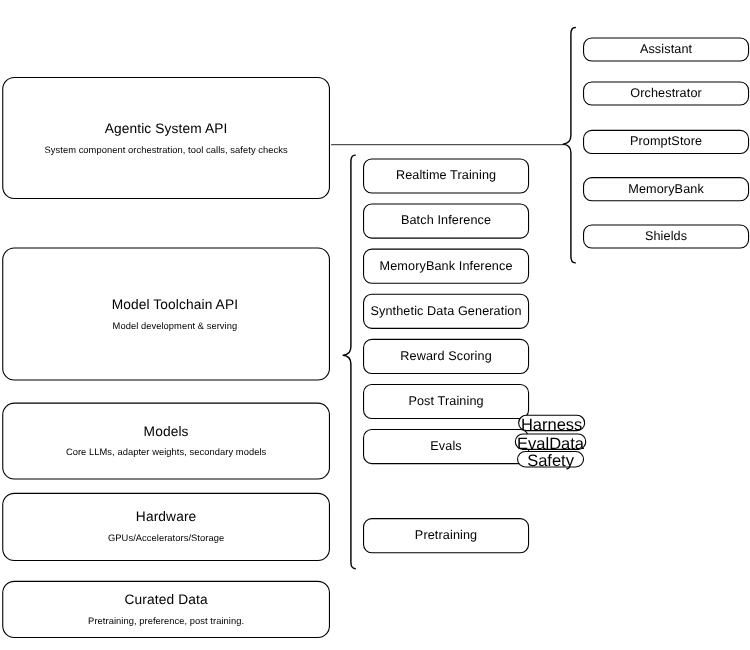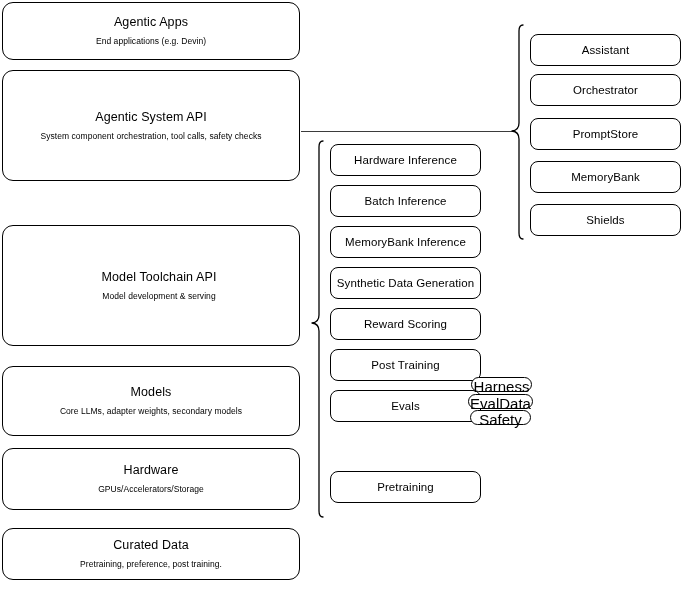--- a/index.html
+++ b/index.html
@@ -56,21 +56,21 @@
     width: 151px;
     height: 32px;
     border-radius: 8px;
   }
   .toolchain-box .title { font-size: 11.5px; }
 
   
   .agentic-box {
     left: 530px;
     width: 151px;
-    height: 32px;
+    height: 22px;
     border-radius: 8px;
   }
   .agentic-box .title { font-size: 11.5px; }
 
   
   .pill {
     position: absolute;
     box-sizing: border-box;
     background: #ffffff;
     border: 1px solid #000000;
@@ -101,24 +101,20 @@
     stroke-width: 1.3;
     stroke-linecap: round;
     stroke-linejoin: round;
   }
 </style>
 </head>
 <body>
 
 <div id="canvas">
 
-  <div class="box layer-box" style="top:2px; height:58px;">
-    <div class="title">Agentic Apps</div>
-    <div class="subtitle">End applications (e.g. Devin)</div>
-  </div>
 
   <div class="box layer-box" style="top:70px; height:111px;">
     <div class="title">Agentic System API</div>
     <div class="subtitle">System component orchestration, tool calls, safety checks</div>
   </div>
 
   <div class="box layer-box" style="top:225px; height:121px;padding-left:16px;">
     <div class="title">Model Toolchain API</div>
     <div class="subtitle">Model development &amp; serving</div>
   </div>
@@ -158,21 +154,21 @@
   </div>
   <div class="box agentic-box" style="top:204px;">
     <div class="title">Shields</div>
   </div>
 
   <svg class="brace" style="left:310px; top:140px;" width="14" height="378" viewBox="0 0 14 378">
     <path d="M13 1 C 9.5 1, 9 3.5, 9 7 L 9 175 C 9 180, 7 182.5, 2 183 C 7 183.5, 9 186, 9 191 L 9 371 C 9 374.5, 9.5 377, 13 377"></path>
   </svg>
 
   <div class="box toolchain-box" style="top:144px;">
-    <div class="title">Hardware Inference</div>
+    <div class="title">Realtime Training</div>
   </div>
   <div class="box toolchain-box" style="top:185px;justify-content:center;">
     <div class="title">Batch Inference</div>
   </div>
   <div class="box toolchain-box" style="top:226px;">
     <div class="title">MemoryBank Inference</div>
   </div>
   <div class="box toolchain-box" style="top:267px;">
     <div class="title">Synthetic Data Generation</div>
   </div>

